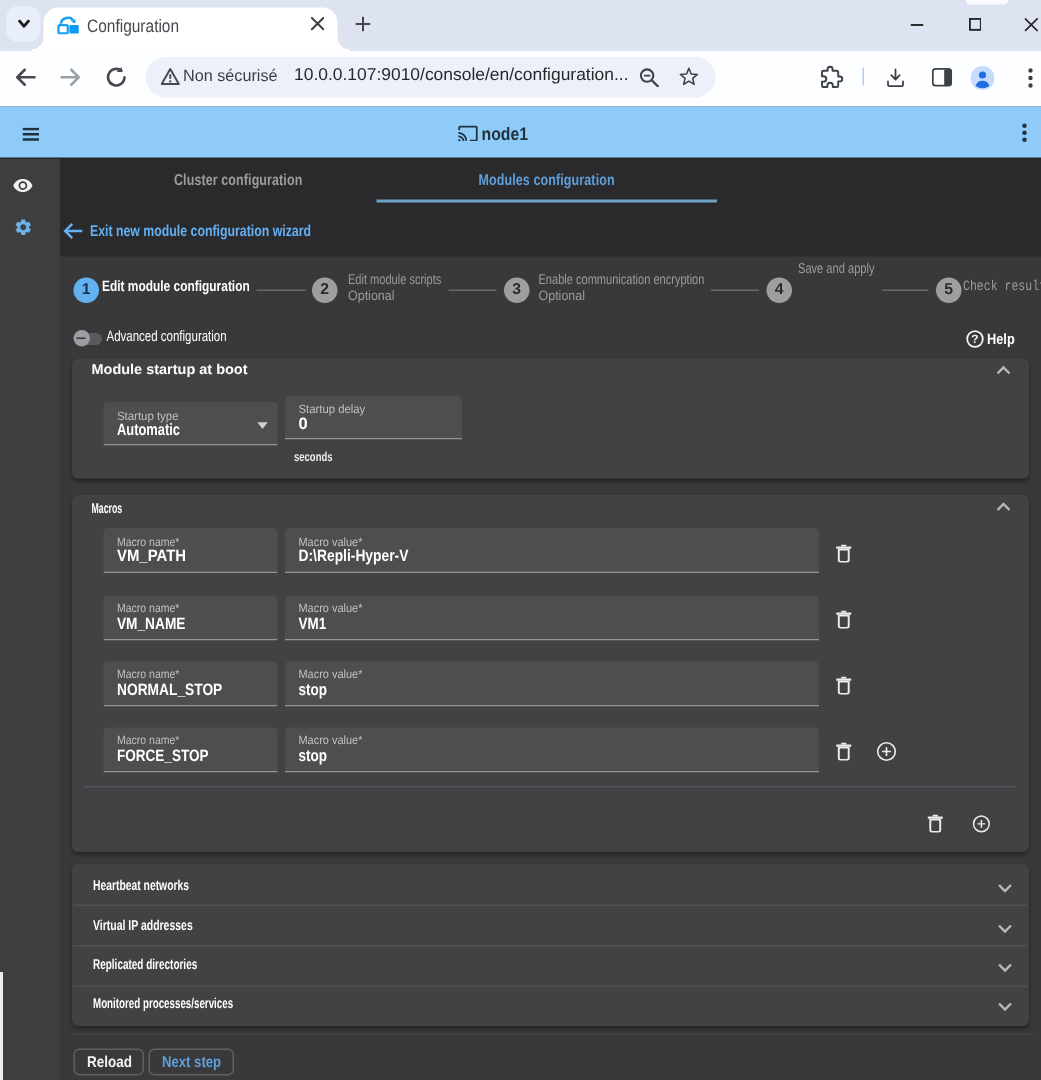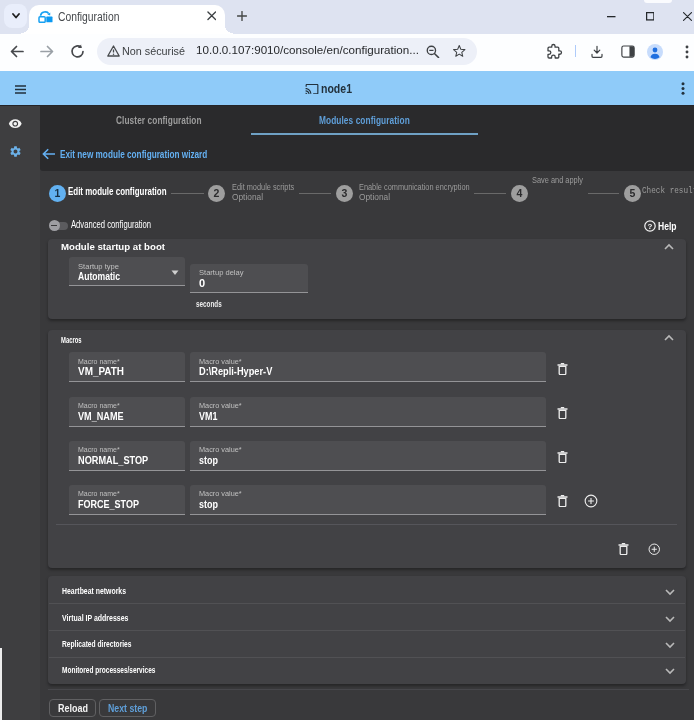--- a/index.html
+++ b/index.html
@@ -200,21 +200,21 @@
     <circle cx="6" cy="6" r="5.2" fill="none" stroke="#f5f5f5" stroke-width="1.2"></circle>
     <text x="6" y="8.8" font-size="8" font-weight="bold" fill="#f5f5f5" text-anchor="middle" font-family="Liberation Sans">?</text>
   </svg>
 <div class="abs" style="left:658px;top:221px;color:#fff;font-size:10px;font-weight:bold;"><span class="sqz" id="t_help" style="transform: scaleX(0.8536);">Help</span></div>
 
 <div class="abs panel" style="top:238.8px;height:80px;"></div>
 <div class="abs phead" style="left:60.8px;top:241px;"><span class="sqz" id="t_p1" style="transform: scaleX(1.0157);">Module startup at boot</span></div>
 <svg class="abs chev" style="left:663px;top:241px" viewBox="0 0 12 12">
     <path d="M2 8 L6 4 L10 8" stroke="#b9b9b9" stroke-width="1.6" fill="none"></path>
   </svg>
-<div class="abs field" style="left:68.9px;top:257px;width:116.2px;height:29px;">
+<div class="abs field" style="left:68.9px;top:268px;width:116.2px;height:29px;">
   <span class="flabel"><span class="sqz" id="t_f1l" style="transform: scaleX(0.9504);">Startup type</span></span>
   <span class="fvalue"><span class="sqz" id="t_f1v" style="transform: scaleX(0.7809);">Automatic</span></span>
   <svg class="abs" style="left:102px;top:13.3px" width="8" height="5.5" viewBox="0 0 8 5.5">
       <path d="M0.5 0.5 L4 5 L7.5 0.5 Z" fill="#cfcfcf" stroke="none"></path>
     </svg>
 </div>
 <div class="abs field" style="left:189.9px;top:263.7px;width:118px;height:29px;">
   <span class="flabel"><span class="sqz" id="t_f2l" style="transform: scaleX(0.944);">Startup delay</span></span>
   <span class="fvalue"><span class="sqz" id="t_f2v">0</span></span>
 </div>

